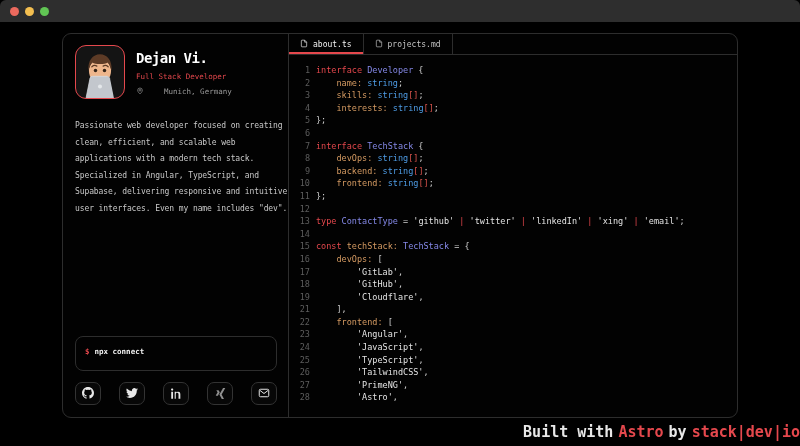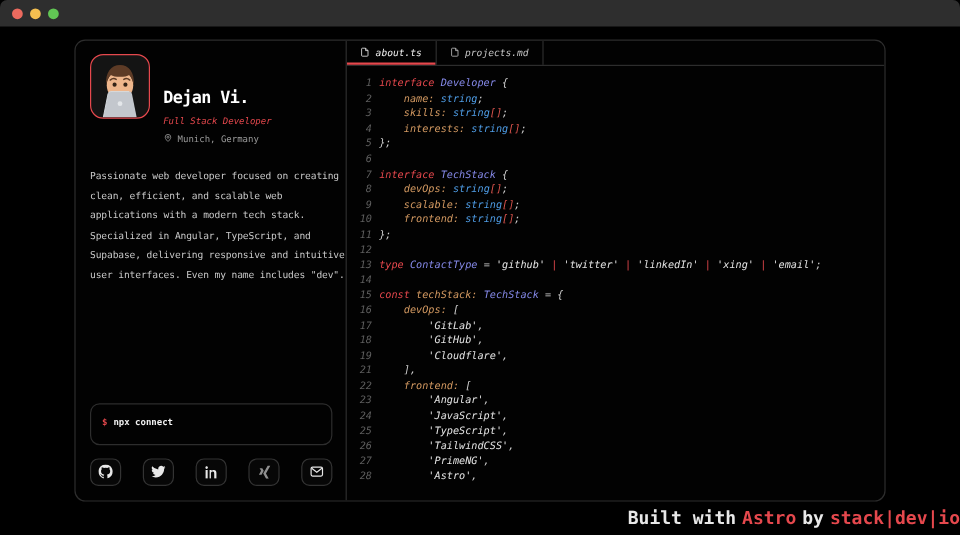--- a/index.html
+++ b/index.html
@@ -27,40 +27,40 @@
     width:226px; min-width:226px; border-right:1px solid #2d2d2d;
     padding:11px 11px 12px 12px; display:flex; flex-direction:column;
   }
   .profile-header { display:flex; gap:11px; }
   .avatar {
     width:50px; height:54px; border:1px solid #e5484d; border-radius:11px;
     background:#141414; overflow:hidden; flex:none;
   }
   .avatar svg { display:block; }
   .identity { padding-top:5px; }
-  .name { font-size:14px; font-weight:bold; color:#fff; letter-spacing:-0.5px;margin-top:24px; }
-  .role { font-size:7.5px; color:#e5484d; margin-top:6px;font-style:italic; }
-  .loc { font-size:7.5px; color:#9a9a9a; margin-top:6px; display:flex; align-items:flex-start; gap:4px; }
+  .name { font-size:14px; font-weight:bold; color:#fff; letter-spacing:-0.5px; }
+  .role { font-size:7.5px; color:#e5484d; margin-top:6px; }
+  .loc { font-size:7.5px; color:#9a9a9a; margin-top:6px; display:flex; align-items:flex-start; gap:20px; }
   .bio { margin-top:19px; font-size:8px; line-height:16.5px; color:#c9c9c9; white-space:pre; letter-spacing:-0.1px; }
   .terminal {
     margin-top:auto; border:1px solid #2d2d2d; border-radius:8px;
     padding:10px 9px 7px 9px; font-size:7.5px;
   }
   .term-cmd { color:#f0f0f0; font-weight:bold; margin-bottom:7px; }
   .term-cmd .prompt { color:#e5484d; margin-right:5px; }
   .term-out { color:#9a9a9a; line-height:10.3px; }
   .social { margin-top:11px; display:flex; justify-content:space-between; }
   .social-btn {
     width:26px; height:23px; border:1px solid #333; border-radius:7px;
     background:#070707; display:flex; align-items:center; justify-content:center;
     color:#e8e8e8; cursor:pointer;
   }
   .social-btn.dim { color:#8f8f8f; }
   
-  .editor { flex:1; display:flex; flex-direction:column; min-width:0;font-style:italic; }
+  .editor { flex:1; display:flex; flex-direction:column; min-width:0; }
   .tabbar { height:21px; border-bottom:1px solid #2d2d2d; display:flex; }
   .tab {
     display:flex; align-items:center; gap:5px; padding:0 11px;
     border-right:1px solid #2d2d2d; font-size:8px; color:#c4c4c4; cursor:pointer;
   }
   .tab.active { color:#f2f2f2; box-shadow:inset 0 -2px 0 #e5484d; }
   .code { padding:10px 0 0 9px; overflow:hidden; }
   .code-line { display:flex; height:12.6px; font-size:8.5px; white-space:pre; }
   .gutter { width:12px; text-align:right; color:#5d5d5d; margin-right:6px; flex:none; }
   .tk-k { color:#e5484d; }  
@@ -181,21 +181,21 @@
         </div>
       <div class="code">
           <div class="code-line"><span class="gutter">1</span><span><span class="tk-k">interface</span><span class="tk-p"> </span><span class="tk-y">Developer</span><span class="tk-p"> {</span></span></div>
           <div class="code-line"><span class="gutter">2</span><span><span class="tk-p">    </span><span class="tk-o">name:</span><span class="tk-p"> </span><span class="tk-b">string</span><span class="tk-p">;</span></span></div>
           <div class="code-line"><span class="gutter">3</span><span><span class="tk-p">    </span><span class="tk-o">skills:</span><span class="tk-p"> </span><span class="tk-b">string</span><span class="tk-r">[]</span><span class="tk-p">;</span></span></div>
           <div class="code-line"><span class="gutter">4</span><span><span class="tk-p">    </span><span class="tk-o">interests:</span><span class="tk-p"> </span><span class="tk-b">string</span><span class="tk-r">[]</span><span class="tk-p">;</span></span></div>
           <div class="code-line"><span class="gutter">5</span><span><span class="tk-p">};</span></span></div>
           <div class="code-line"><span class="gutter">6</span><span></span></div>
           <div class="code-line"><span class="gutter">7</span><span><span class="tk-k">interface</span><span class="tk-p"> </span><span class="tk-y">TechStack</span><span class="tk-p"> {</span></span></div>
           <div class="code-line"><span class="gutter">8</span><span><span class="tk-p">    </span><span class="tk-o">devOps:</span><span class="tk-p"> </span><span class="tk-b">string</span><span class="tk-r">[]</span><span class="tk-p">;</span></span></div>
-          <div class="code-line"><span class="gutter">9</span><span><span class="tk-p">    </span><span class="tk-o">scalable:</span><span class="tk-p"> </span><span class="tk-b">string</span><span class="tk-r">[]</span><span class="tk-p">;</span></span></div>
+          <div class="code-line"><span class="gutter">9</span><span><span class="tk-p">    </span><span class="tk-o">backend:</span><span class="tk-p"> </span><span class="tk-b">string</span><span class="tk-r">[]</span><span class="tk-p">;</span></span></div>
           <div class="code-line"><span class="gutter">10</span><span><span class="tk-p">    </span><span class="tk-o">frontend:</span><span class="tk-p"> </span><span class="tk-b">string</span><span class="tk-r">[]</span><span class="tk-p">;</span></span></div>
           <div class="code-line"><span class="gutter">11</span><span><span class="tk-p">};</span></span></div>
           <div class="code-line"><span class="gutter">12</span><span></span></div>
           <div class="code-line"><span class="gutter">13</span><span><span class="tk-k">type</span><span class="tk-p"> </span><span class="tk-y">ContactType</span><span class="tk-p"> = </span><span class="tk-s">'github'</span><span class="tk-p"> </span><span class="tk-i">|</span><span class="tk-p"> </span><span class="tk-s">'twitter'</span><span class="tk-p"> </span><span class="tk-i">|</span><span class="tk-p"> </span><span class="tk-s">'linkedIn'</span><span class="tk-p"> </span><span class="tk-i">|</span><span class="tk-p"> </span><span class="tk-s">'xing'</span><span class="tk-p"> </span><span class="tk-i">|</span><span class="tk-p"> </span><span class="tk-s">'email'</span><span class="tk-p">;</span></span></div>
           <div class="code-line"><span class="gutter">14</span><span></span></div>
           <div class="code-line"><span class="gutter">15</span><span><span class="tk-k">const</span><span class="tk-p"> </span><span class="tk-o">techStack:</span><span class="tk-p"> </span><span class="tk-y">TechStack</span><span class="tk-p"> = {</span></span></div>
           <div class="code-line"><span class="gutter">16</span><span><span class="tk-p">    </span><span class="tk-o">devOps:</span><span class="tk-p"> [</span></span></div>
           <div class="code-line"><span class="gutter">17</span><span><span class="tk-p">        </span><span class="tk-s">'GitLab'</span><span class="tk-p">,</span></span></div>
           <div class="code-line"><span class="gutter">18</span><span><span class="tk-p">        </span><span class="tk-s">'GitHub'</span><span class="tk-p">,</span></span></div>
           <div class="code-line"><span class="gutter">19</span><span><span class="tk-p">        </span><span class="tk-s">'Cloudflare'</span><span class="tk-p">,</span></span></div>

